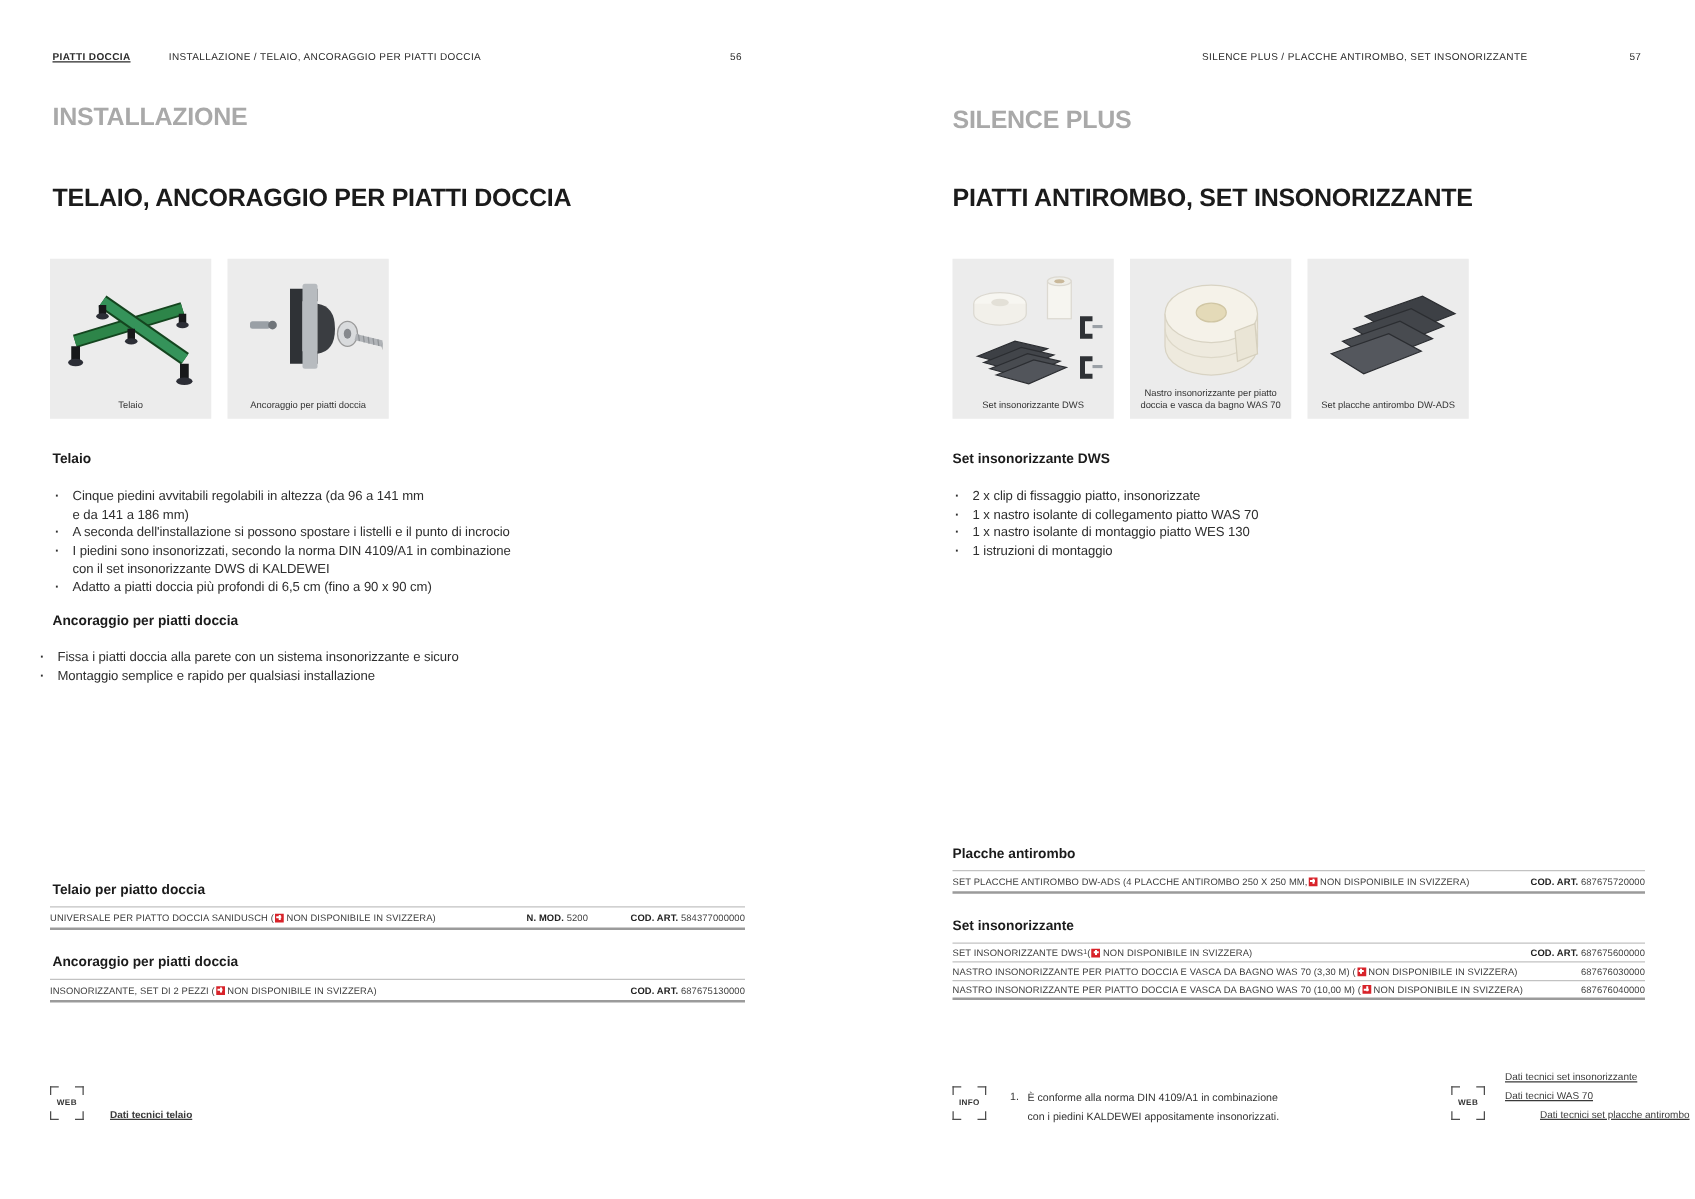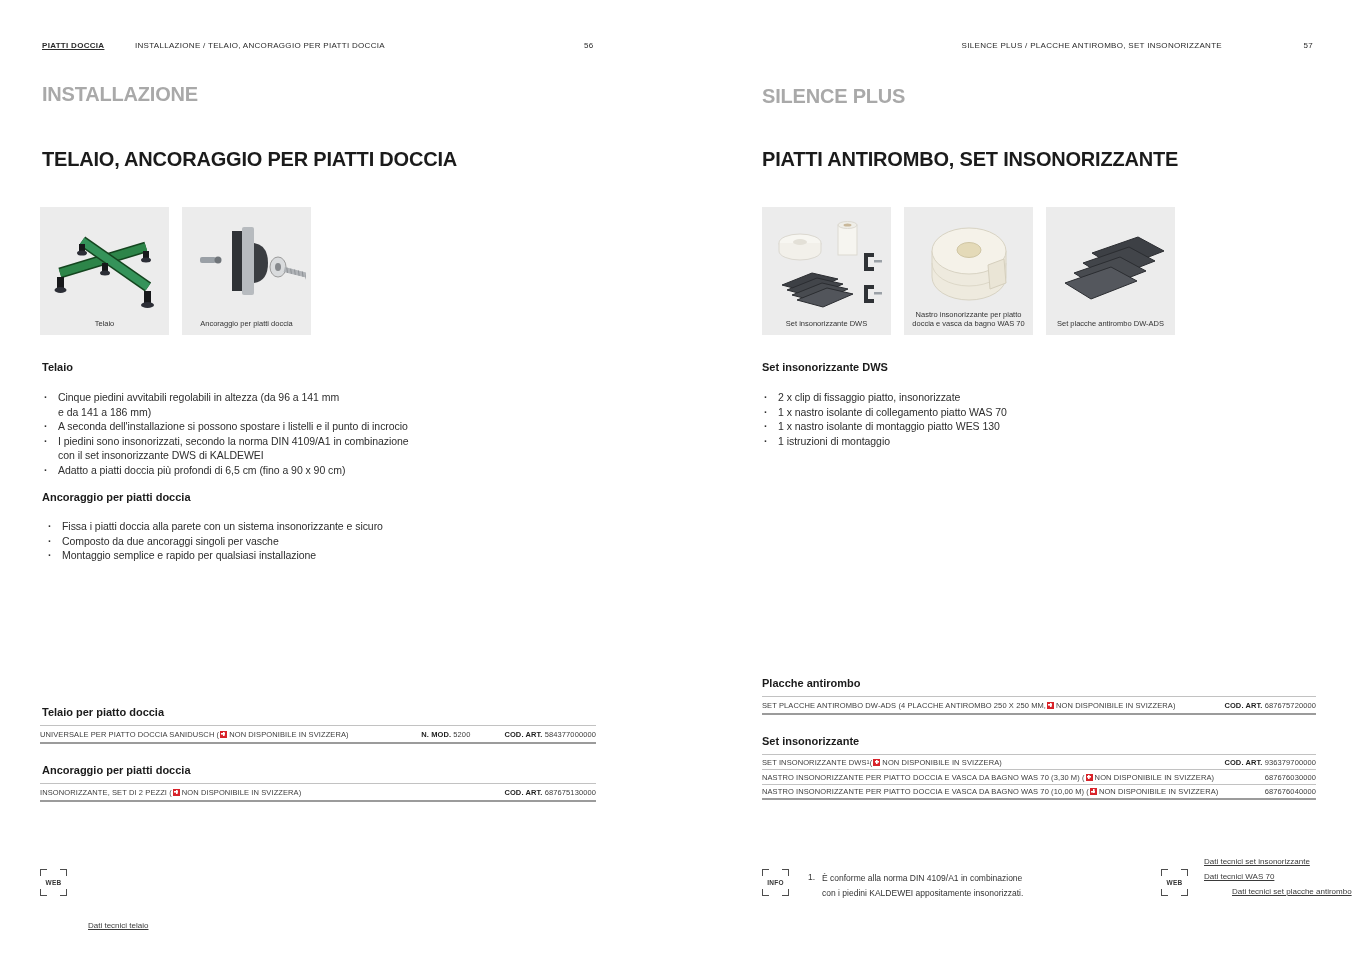--- a/index.html
+++ b/index.html
@@ -162,23 +162,22 @@
   <ul class="blist" style="left:42px; top:390px; width:420px;">
     <li><span class="txt">Cinque piedini avvitabili regolabili in altezza (da 96 a 141 mm
 e da 141 a 186 mm)</span></li>
     <li><span class="txt">A seconda dell'installazione si possono spostare i listelli e il punto di incrocio</span></li>
     <li><span class="txt">I piedini sono insonorizzati, secondo la norma DIN 4109/A1 in combinazione
 con il set insonorizzante DWS di KALDEWEI</span></li>
     <li><span class="txt">Adatto a piatti doccia più profondi di 6,5 cm (fino a 90 x 90 cm)</span></li>
   </ul>
 
   <div class="sech" style="left:42px; top:491px;">Ancoraggio per piatti doccia</div>
-  <ul class="blist" style="left:46px; top:519px; width:420px;">
+  <ul class="blist" style="left:30px; top:519px; width:420px;">
     <li><span class="txt">Fissa i piatti doccia alla parete con un sistema insonorizzante e sicuro</span></li>
-    <li><span class="txt">Composto da due ancoraggi singoli per vasche</span></li>
     <li><span class="txt">Montaggio semplice e rapido per qualsiasi installazione</span></li>
   </ul>
 
   <div class="sech" style="left:762px; top:361px;">Set insonorizzante DWS</div>
   <ul class="blist" style="left:762px; top:390px; width:420px;">
     <li><span class="txt">2 x clip di fissaggio piatto, insonorizzate</span></li>
     <li><span class="txt">1 x nastro isolante di collegamento piatto WAS 70</span></li>
     <li><span class="txt">1 x nastro isolante di montaggio piatto WES 130</span></li>
     <li><span class="txt">1 istruzioni di montaggio</span></li>
   </ul>
@@ -236,21 +235,21 @@
     <div class="trow" style="height:15px;">
       <span class="lbl">
         <span>SET INSONORIZZANTE DWS</span>
           <sup>1</sup>
           <span> (</span>
           <span class="flag"></span>
           <span>NON DISPONIBILE IN SVIZZERA)</span>
       </span>
       <span class="grow"></span>
       <span>
-        <span class="b">COD. ART.</span> <span>936379700000</span>
+        <span class="b">COD. ART.</span> <span>687675600000</span>
       </span>
     </div>
     <div class="trow" style="height:15px;">
       <span class="lbl">
         <span>NASTRO INSONORIZZANTE PER PIATTO DOCCIA E VASCA DA BAGNO WAS 70 (3,30 M) (</span>
           <span class="flag"></span>
           <span>NON DISPONIBILE IN SVIZZERA)</span>
       </span>
       <span class="grow"></span>
       <span>687676030000</span>
@@ -266,21 +265,21 @@
     </div>
   </div>
 
   <div class="bracket" style="left:40px; top:869px;">
     <i class="tl"></i>
       <i class="tr"></i>
       <i class="bl"></i>
       <i class="br"></i>
     <span class="bt">WEB</span>
   </div>
-  <a class="wlink" style="left:88px; top:921px;">Dati tecnici telaio</a>
+  <a class="wlink" style="left:88px; top:887px;font-weight:bold;">Dati tecnici telaio</a>
 
   <div class="bracket" style="left:762px; top:869px;">
     <i class="tl"></i>
       <i class="tr"></i>
       <i class="bl"></i>
       <i class="br"></i>
     <span class="bt">INFO</span>
   </div>
   <div class="fnote-num" style="left:808px; top:872px;">1.</div>
   <div class="fnote-txt" style="left:822px; top:871px;">È conforme alla norma DIN 4109/A1 in combinazione

